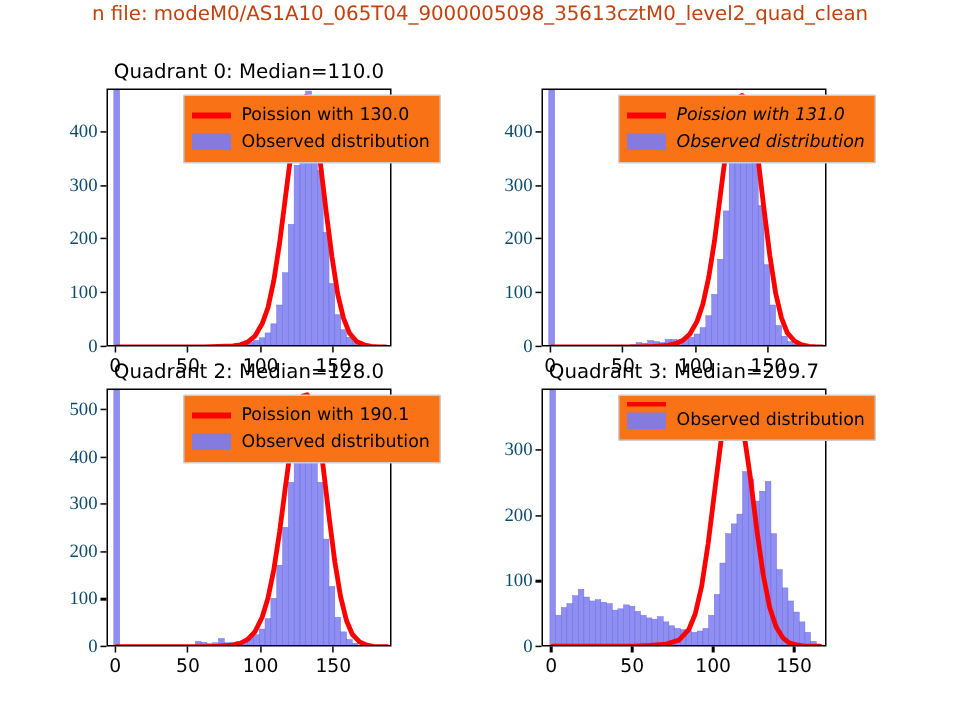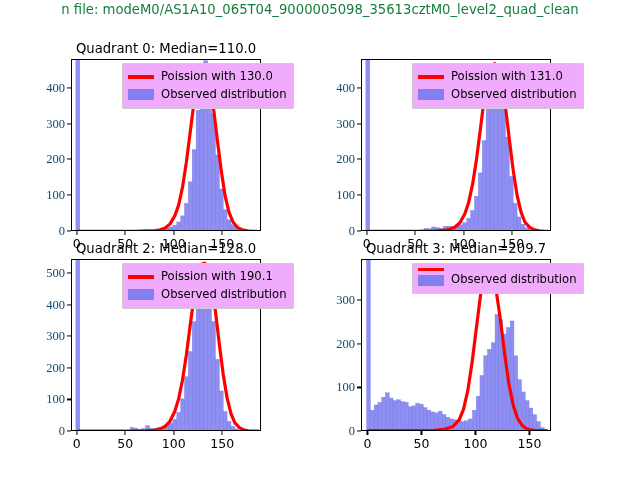--- a/index.html
+++ b/index.html
@@ -15,21 +15,21 @@
     font-family: "DejaVu Sans", "Liberation Sans", sans-serif;
     overflow: hidden;
   }
   .suptitle {
     position: absolute;
     top: 2px;
     left: 50%;
     transform: translateX(-50%);
     white-space: nowrap;
     font-size: 13.2px;
-    color: #15803d;
+    color: #c2410c;
   }
   .subplot {
     position: absolute;
   }
   .axes-frame {
     position: absolute;
     left: 0;
     top: 0;
     width: 100%;
     height: 100%;
@@ -82,21 +82,21 @@
     background: #000000;
     transform: translateX(-50%);
   }
   .plot-svg {
     position: absolute;
     left: 0;
     top: 0;
   }
   .legend {
     position: absolute;
-    background: #f0abfc;
+    background: #f97316;
     border: 0.8px solid #cccccc;
     border-radius: 1px;
     padding: 4px 6px 4px 5px;
     font-size: 11.6px;
     color: #000000;
     z-index: 5;
     line-height: 1.55;
   }
   .legend-row {
     display: flex;
@@ -267,21 +267,21 @@
             <rect x="162.85714285714286" width="3.8775510204081627" y="167.7" height="4.300000000000011"></rect>
             <rect x="166.73469387755102" width="3.8775510204081627" y="169.49166666666667" height="2.5083333333333258"></rect>
             <rect x="170.6122448979592" width="3.8775510204081627" y="170.56666666666666" height="1.4333333333333371"></rect>
             <rect x="174.48979591836735" width="3.8775510204081627" y="170.925" height="1.0749999999999886"></rect>
             <rect x="178.3673469387755" width="3.8775510204081627" y="171.28333333333333" height="0.7166666666666686"></rect>
             <rect x="182.24489795918367" width="3.8775510204081627" y="171.28333333333333" height="0.7166666666666686"></rect>
           </g>
         <path fill="none" stroke="#ff0000" stroke-width="3.2" stroke-linejoin="round" stroke-linecap="round" d="M5.82,171.28 L15.51,171.28 L25.20,171.28 L34.90,171.28 L44.59,171.28 L54.29,171.28 L63.98,171.28 L73.67,170.93 L83.37,170.21 L88.21,169.13 L93.06,166.98 L97.91,162.68 L102.76,154.08 L106.63,142.62 L110.51,124.70 L114.39,100.33 L118.27,69.88 L122.14,39.42 L126.02,17.20 L129.90,5.38 L132.81,3.58 L135.71,6.45 L139.59,19.71 L143.47,46.58 L147.35,79.55 L151.22,110.37 L155.10,135.45 L158.98,151.93 L162.86,161.97 L167.70,167.34 L172.55,169.85 L177.40,170.93 L182.24,171.28 L186.12,171.28"></path>
       </svg>
     </div>
-    <div class="legend" style="left:51px; top:4px;">
+    <div class="legend" style="left:51px; top:4px;font-style:italic;">
       <div class="legend-row">
         <span class="legend-swatch-line"></span>
         <span class="legend-label">Poission with 131.0</span>
       </div>
       <div class="legend-row">
         <span class="legend-swatch-patch"></span>
         <span class="legend-label">Observed distribution</span>
       </div>
     </div>
     <div class="ticks-y">

